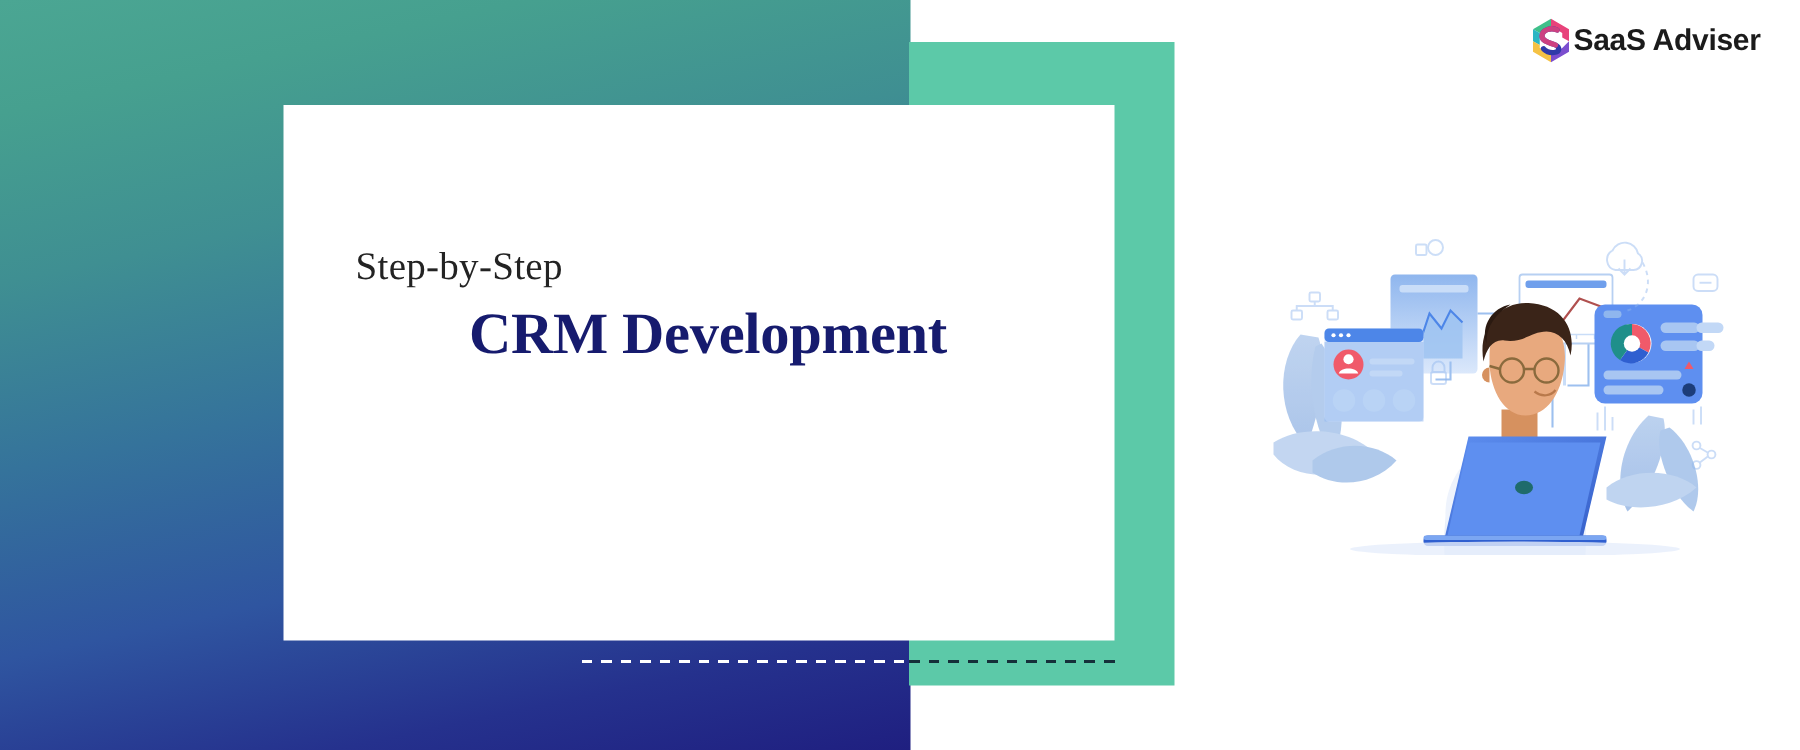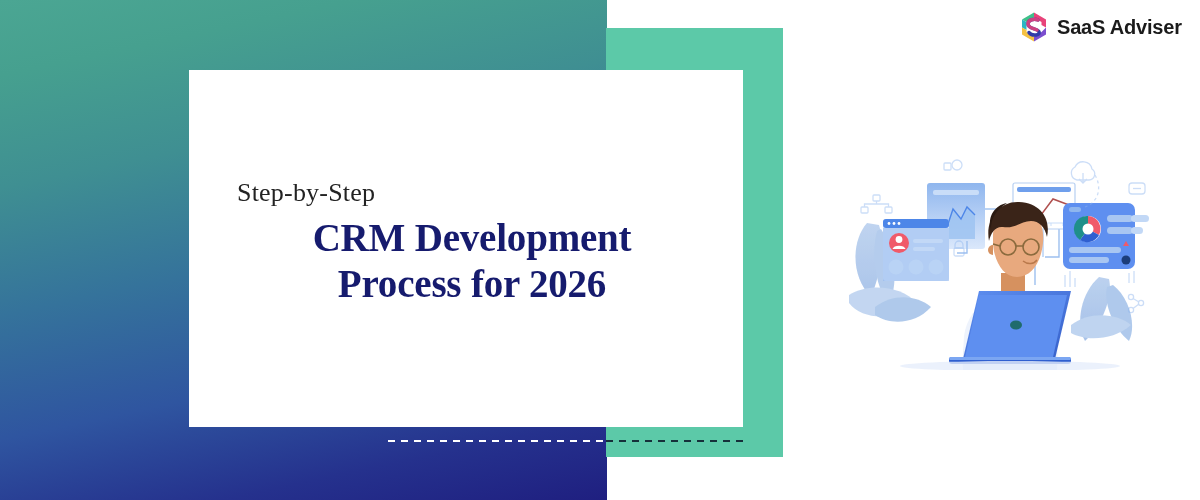--- a/index.html
+++ b/index.html
@@ -41,21 +41,21 @@
 
   
   .content-card {
     position: absolute;
     left: 189px; top: 70px;
     width: 554px; height: 357px;
     background: #ffffff;
   }
   .card-inner {
     position: absolute;
-    left: 48px; top: 108px;
+    left: 48px; top: 93px;
     width: 470px;
   }
   .eyebrow {
     font-family: "Liberation Serif", serif;
     font-size: 26px;
     line-height: 1.15;
     color: #232323;
     letter-spacing: 0.2px;
     margin-bottom: 7px;
   }
@@ -86,21 +86,21 @@
     position: absolute; left: 218px; top: 0;
     width: 142px; height: 2px;
     background-image: repeating-linear-gradient(
       to right, #15303a 0 7px, rgba(0,0,0,0) 7px 13px);
   }
 
   
   .brand {
     position: absolute;
     left: 1019px; top: 11px;
-    display: flex; align-items: center; gap: 8px;
+    display: flex; align-items: center; gap: 0;
   }
   .brand-mark { width: 30px; height: 32px; display: block; }
   .brand-name {
     font-family: "Liberation Sans", sans-serif;
     font-weight: bold;
     font-size: 20px;
     color: #1b1b1b;
     letter-spacing: -0.2px;
     white-space: nowrap;
   }
@@ -119,21 +119,20 @@
 <div id="stage">
 
   <div class="gradient-panel"></div>
 
   <div class="mint-block"></div>
 
   <div class="content-card">
     <div class="card-inner">
       <div class="eyebrow">Step-by-Step</div>
       <div class="headline">CRM Development</div>
-      <div class="headline">Process for 2026</div>
     </div>
   </div>
 
   <div class="dash-rule">
     <div class="seg-a"></div>
     <div class="seg-b"></div>
   </div>
 
   <div class="brand">
     <span class="brand-mark">

